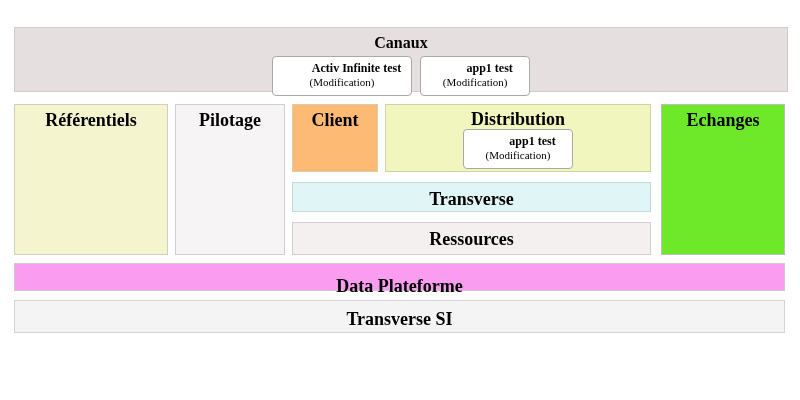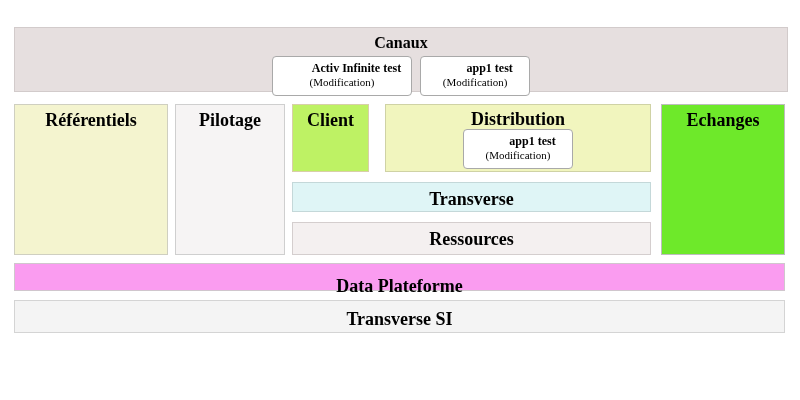--- a/index.html
+++ b/index.html
@@ -96,23 +96,23 @@
     left: 175px;
     top: 104px;
     width: 110px;
     height: 151px;
     background: #f6f4f4;
     border: 1px solid #cfcfcf;
   }
   #client {
     left: 292px;
     top: 104px;
-    width: 77px;
+    width: 86px;
     height: 68px;
-    background: #bef264;
+    background: #fdba74;
     border: 1px solid #d8cfa8;
   }
   #distribution {
     left: 385px;
     top: 104px;
     width: 266px;
     height: 68px;
     background: #f1f5be;
     border: 1px solid #cfd2a5;
   }

